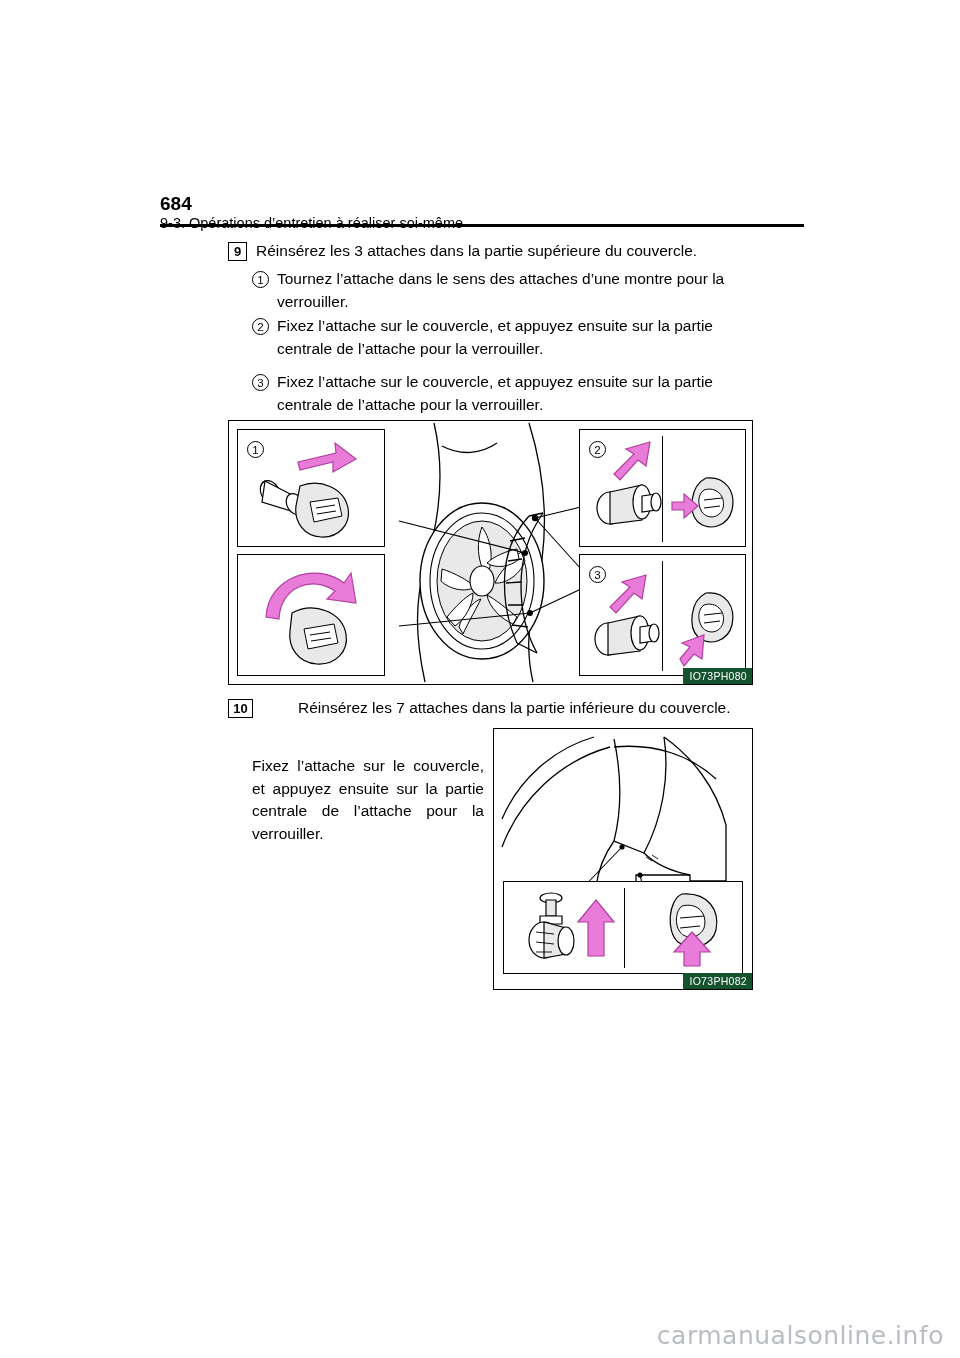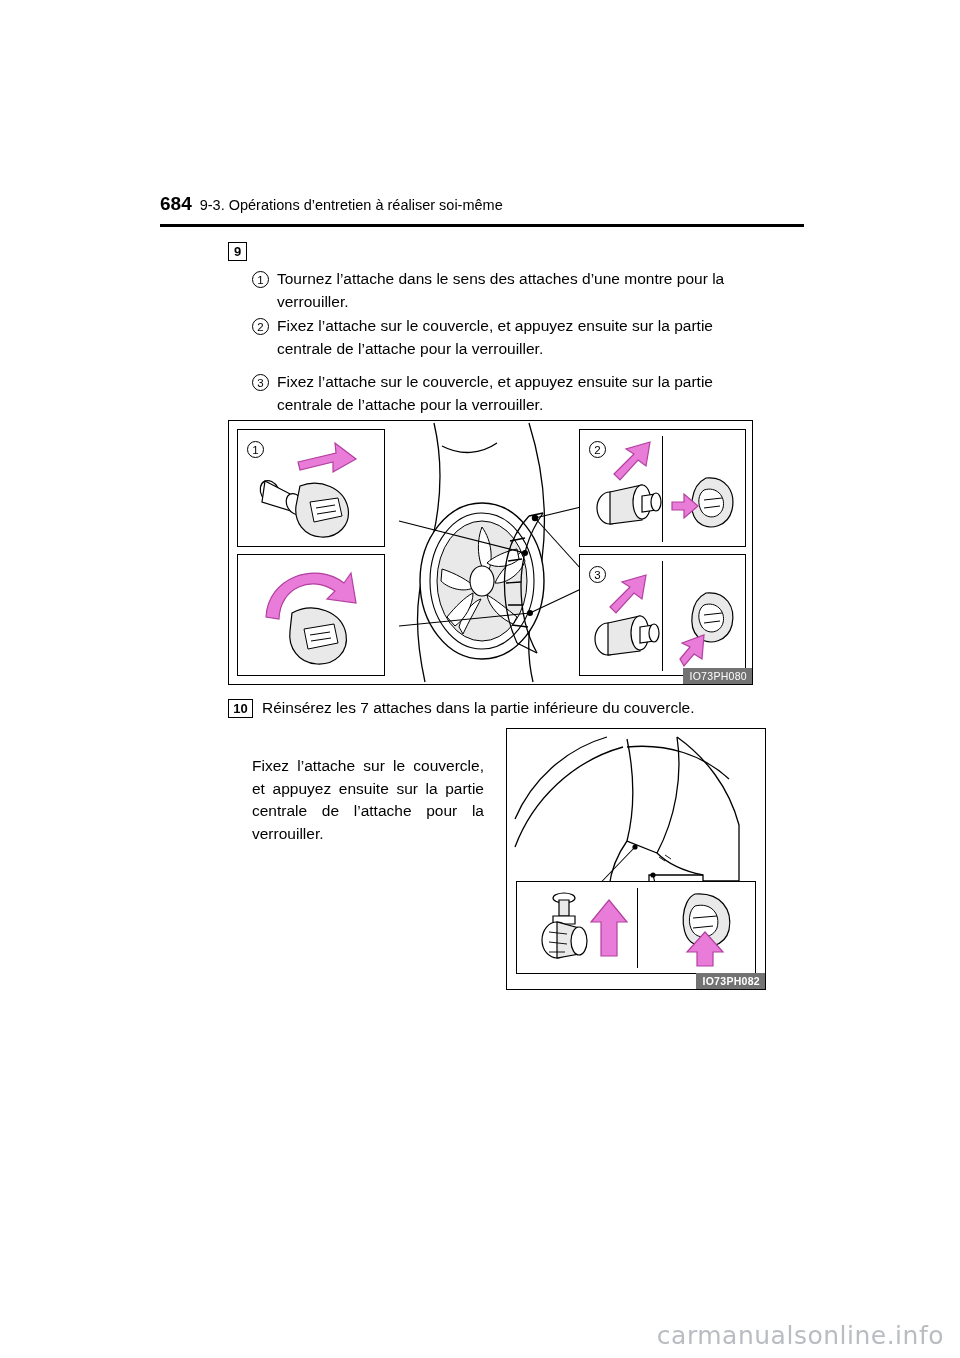--- a/index.html
+++ b/index.html
@@ -23,20 +23,21 @@
   }
 
   
   .header {
     position: absolute;
     left: 160px;
     top: 193px;
     width: 644px;
     display: flex;
     align-items: baseline;
+    flex-direction: column;
   }
   .page-number {
     font-size: 19px;
     font-weight: bold;
     letter-spacing: 0px;
     margin-right: 8px;
   }
   .header-title {
     font-size: 14.5px;
     font-weight: normal;
@@ -106,21 +107,21 @@
   .figure {
     position: absolute;
     border: 1.5px solid #000;
     background: #ffffff;
     box-sizing: border-box;
   }
   .fig-code {
     position: absolute;
     right: 0;
     bottom: 0;
-    background: #737373;
+    background: #14532d;
     color: #fff;
     font-size: 10.5px;
     letter-spacing: 0.3px;
     padding: 2px 5px 2px 6px;
   }
   .inner-box {
     position: absolute;
     border: 1.4px solid #000;
     box-sizing: border-box;
     background: #fff;
@@ -173,20 +174,21 @@
 <div class="page">
 
   <div class="header">
     <span class="page-number">684</span>
     <span class="header-title">9-3. Opérations d’entretien à réaliser soi-même</span>
   </div>
   <div class="header-rule"></div>
 
   <div class="step" style="left:228px; top:240px; width:560px;">
     <span class="step-num">9</span>
+    <span class="step-text">Réinsérez les 3 attaches dans la partie supérieure du couvercle.</span>
   </div>
 
   <div class="sub" style="left:252px; top:268px;">
     <span class="circ">1</span>
     <span class="sub-text">Tournez l’attache dans le sens des attaches d’une montre pour la verrouiller.</span>
   </div>
 
   <div class="sub" style="left:252px; top:315px;">
     <span class="circ">2</span>
     <span class="sub-text">Fixez l’attache sur le couvercle, et appuyez ensuite sur la partie centrale de l’attache pour la verrouiller.</span>
@@ -330,28 +332,28 @@
       </svg>
     </div>
 
     <div class="badge" style="left:18px; top:20px;">1</div>
     <div class="badge" style="left:360px; top:20px;">2</div>
     <div class="badge" style="left:360px; top:145px;">3</div>
 
     <div class="fig-code">IO73PH080</div>
   </div>
 
-  <div class="step" style="left:228px; top:697px; width:560px;">
+  <div class="step" style="left:228px; top:697px; width:560px;gap:36px;">
     <span class="step-num wide">10</span>
     <span class="step-text">Réinsérez les 7 attaches dans la partie inférieure du couvercle.</span>
   </div>
 
   <div class="para" style="left:252px; top:755px;">Fixez l’attache sur le couvercle, et appuyez ensuite sur la partie centrale de l’attache pour la verrouiller.</div>
 
-  <div class="figure" style="left:506px; top:728px; width:260px; height:262px;font-weight:bold;">
+  <div class="figure" style="left:493px; top:728px; width:260px; height:262px;">
     <svg width="258" height="260" viewBox="0 0 258 260">
 
       <g stroke="#000" fill="none" stroke-width="1.3">
         <path d="M8 90 C 24 52, 58 20, 100 8"></path>
         <path d="M8 118 C 26 70, 66 32, 116 18"></path>
         <path d="M120 18 C 160 14, 196 26, 222 50"></path>
       </g>
 
       <g stroke="#000" fill="none" stroke-width="1.3">
         <path d="M120 10 C 128 48, 128 80, 120 112 L 150 124 C 168 90, 176 48, 170 8"></path>

